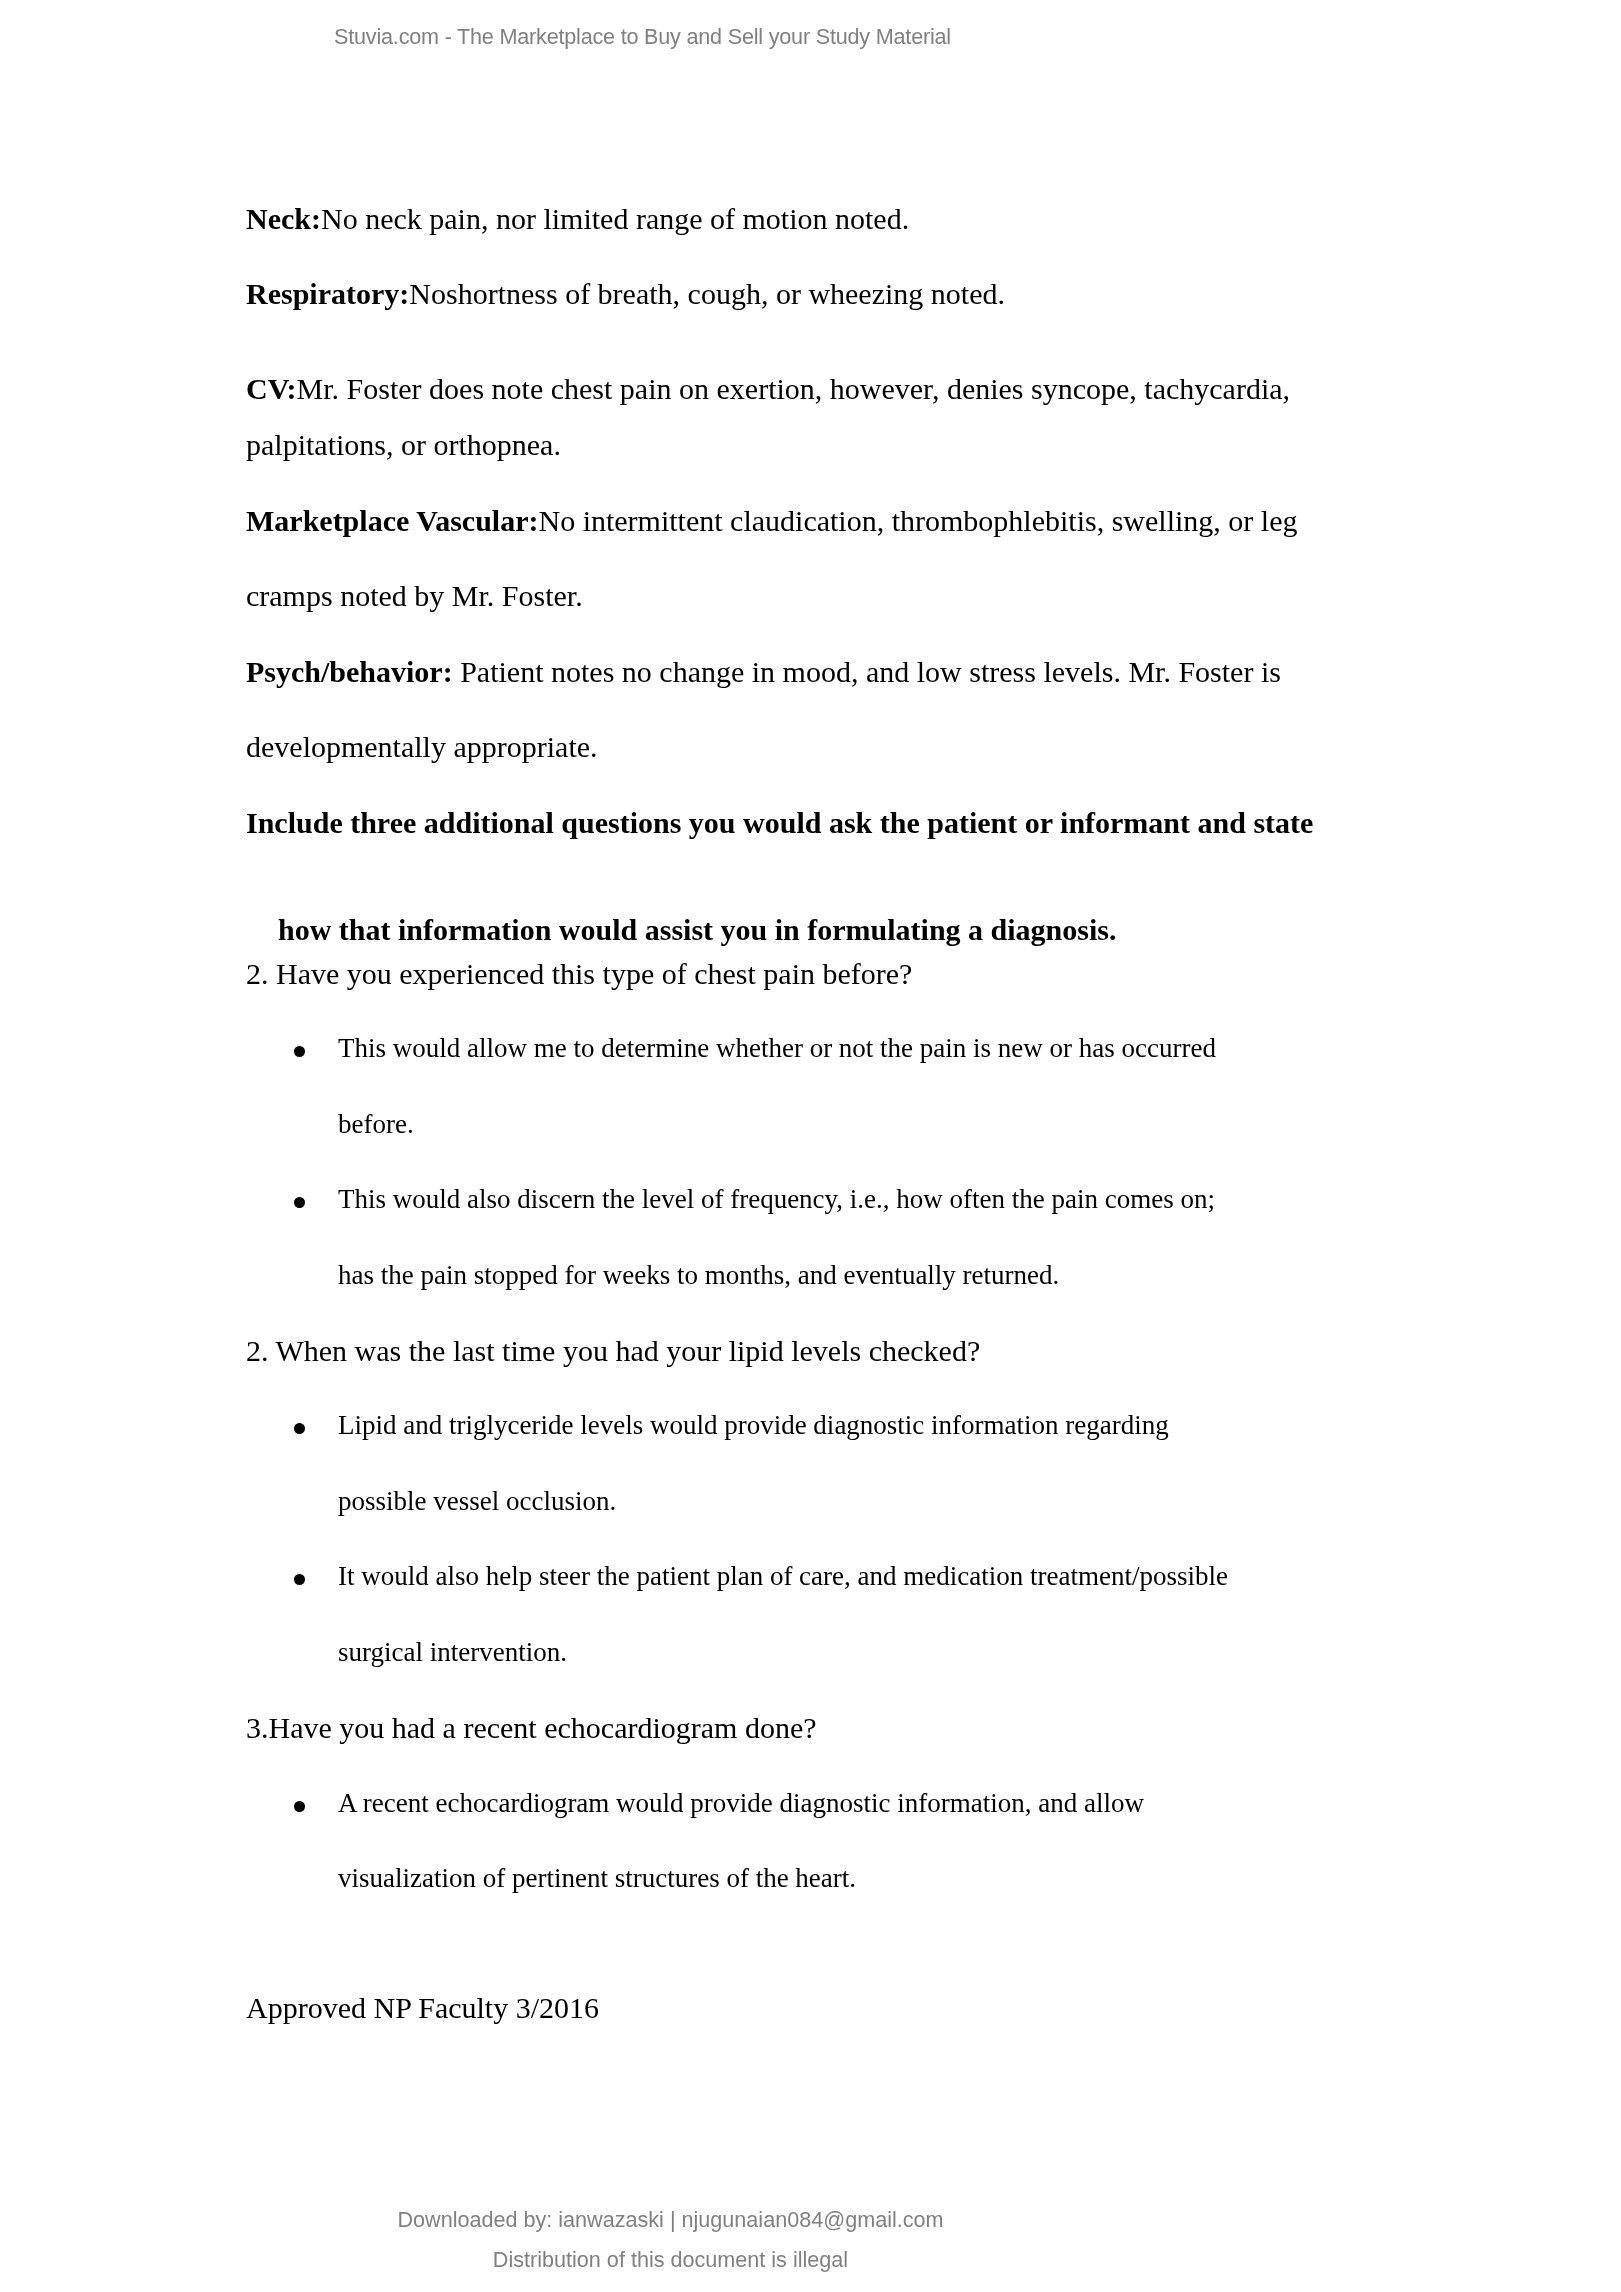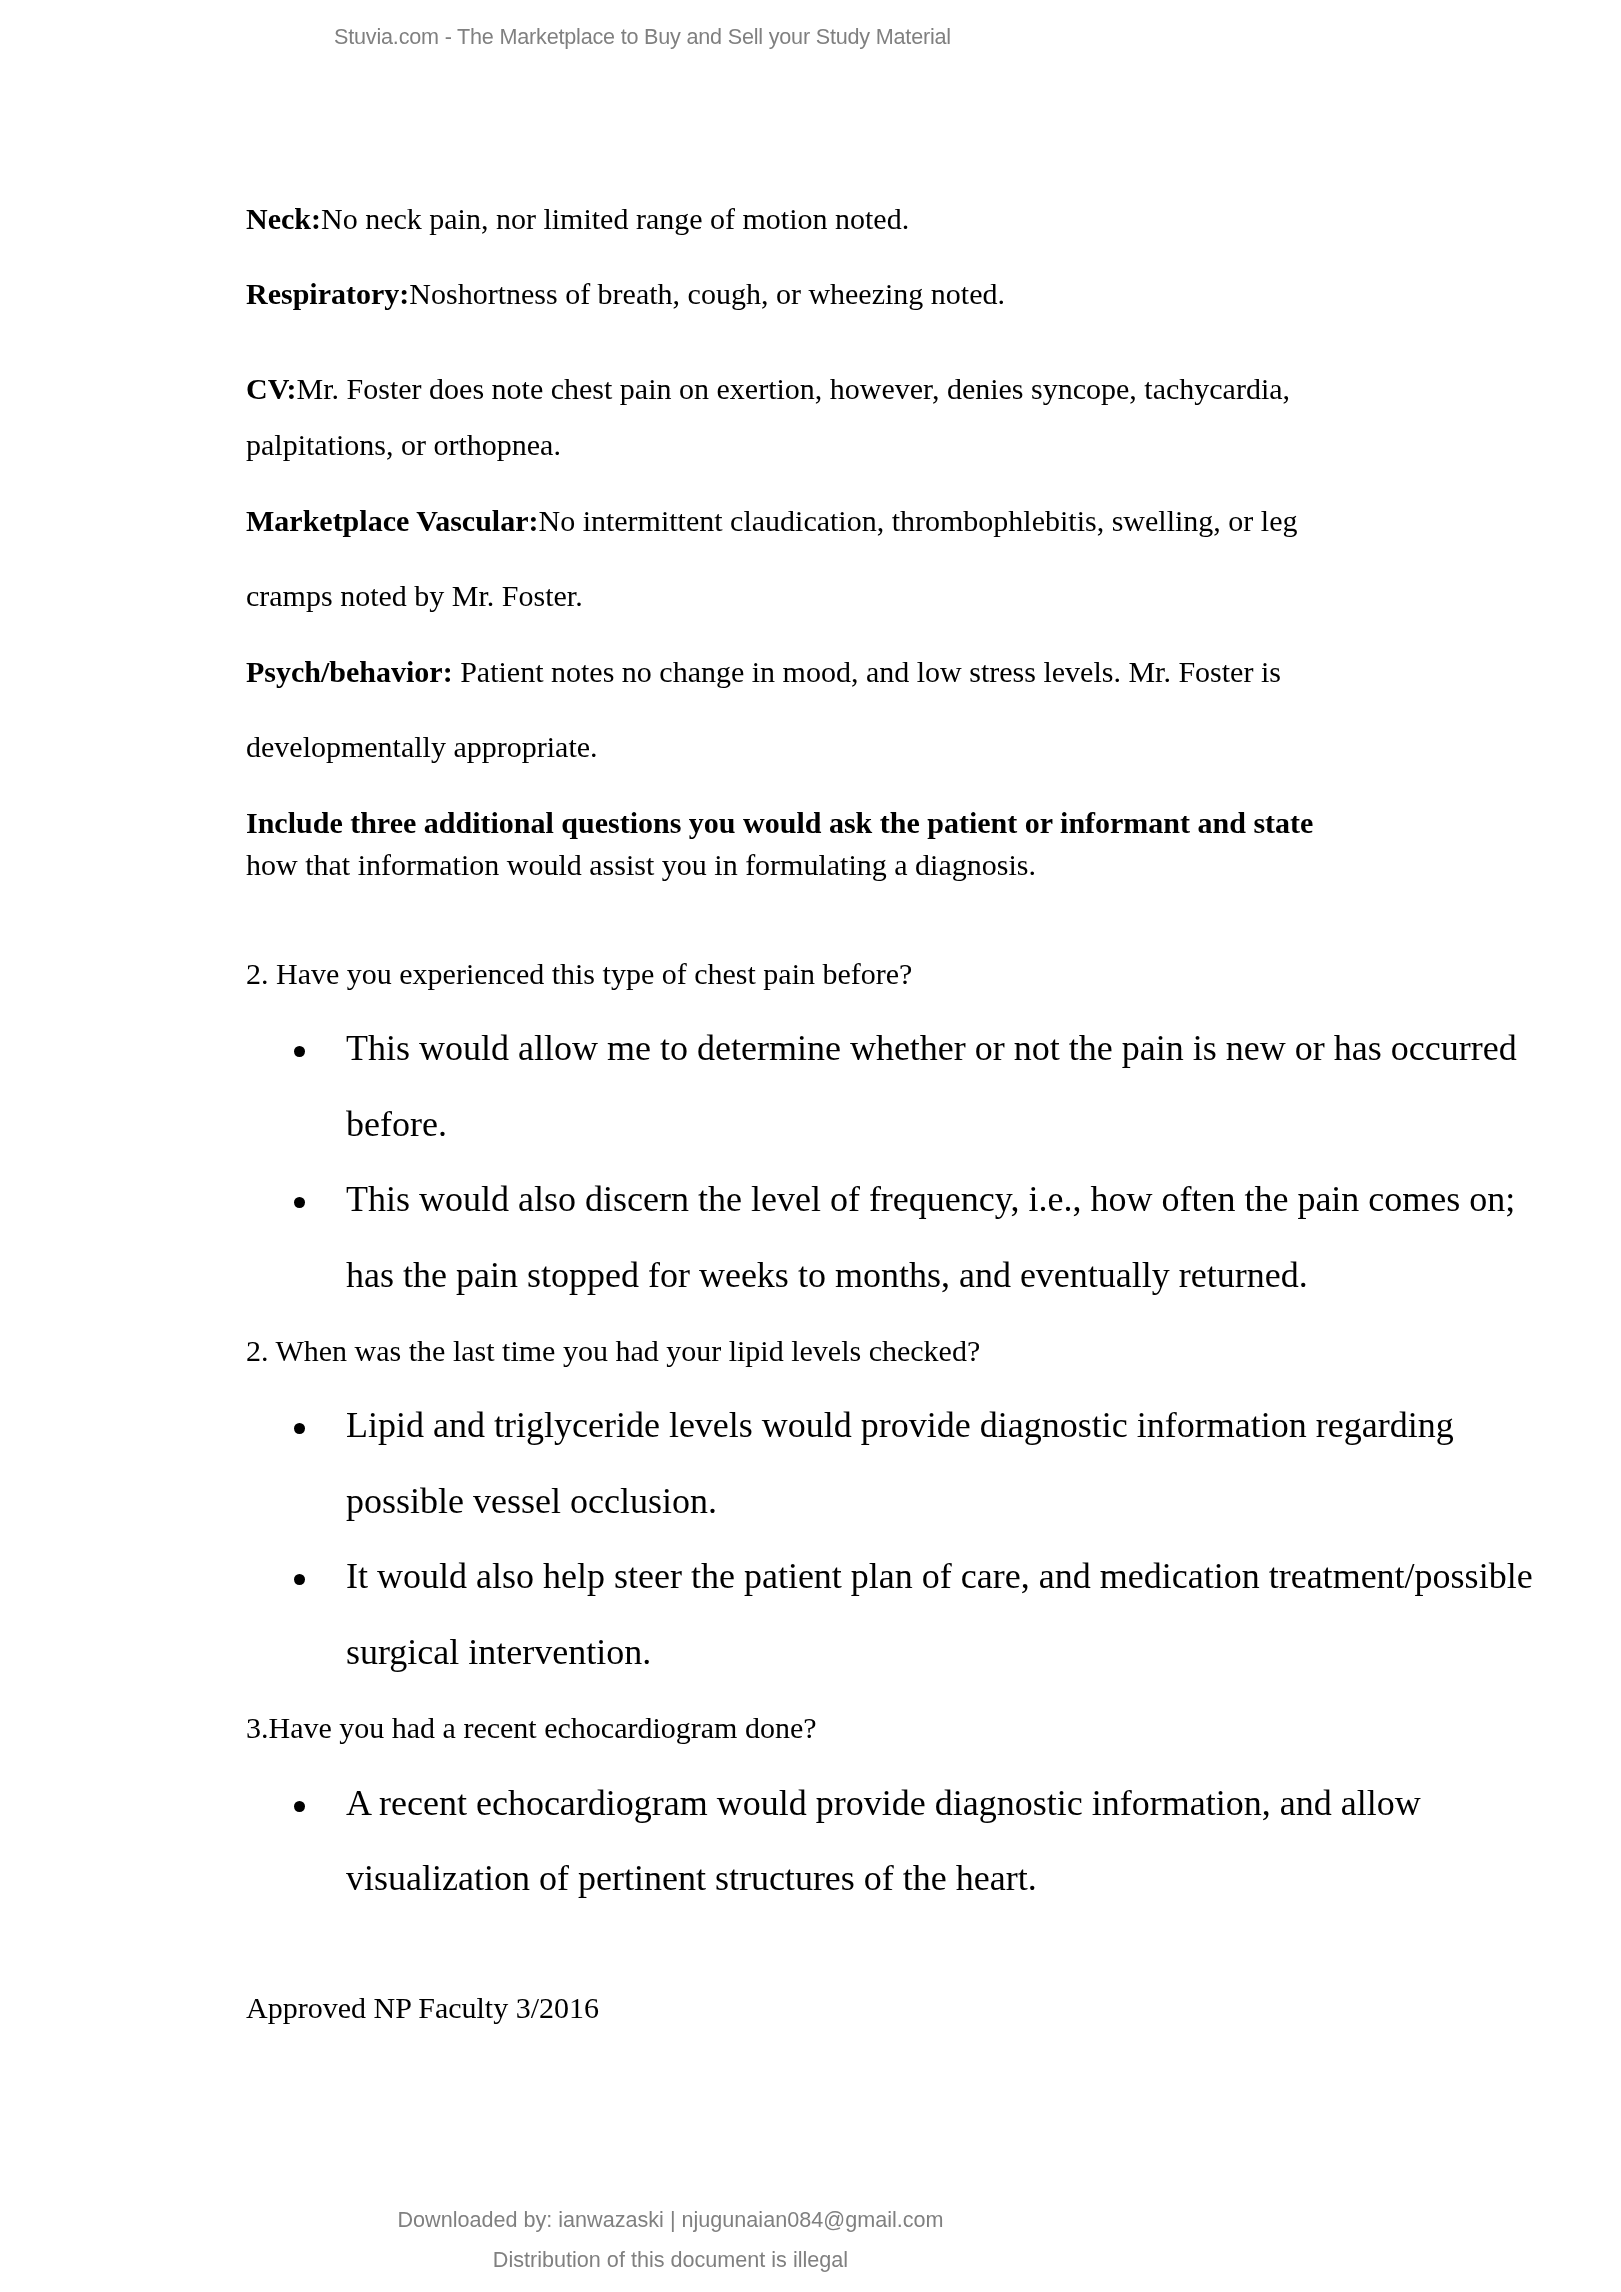--- a/index.html
+++ b/index.html
@@ -29,22 +29,22 @@
     .line {
       position: absolute;
       left: 246px;
       font-size: 30px;
       line-height: 35px;
       white-space: nowrap;
     }
     .line b { font-weight: bold; }
     .bullet-line {
       position: absolute;
-      left: 346px;
-      font-size: 36px;
+      left: 338px;
+      font-size: 27px;
       line-height: 35px;
       white-space: nowrap;
       text-align: center;
     }
     .bullet-dot {
       position: absolute;
       left: 294px;
       width: 10.8px;
       height: 10.8px;
       border-radius: 50%;
@@ -75,21 +75,21 @@
 
   <div class="line" style="top:503px"><b>Marketplace Vascular:</b><span>No intermittent claudication, thrombophlebitis, swelling, or leg</span></div>
   <div class="line" style="top:578px">cramps noted by Mr. Foster.</div>
 
   <div class="line" style="top:654px"><b>Psych/behavior:</b><span> Patient notes no change in mood, and low stress levels. Mr. Foster is</span></div>
   <div class="line" style="top:729px">developmentally appropriate.</div>
 </div>
 
 <div>
   <div class="line" style="top:805px; font-weight:bold;text-align:center;">Include three additional questions you would ask the patient or informant and state</div>
-  <div class="line" style="top:847px; font-weight:normal;">how that information would assist you in formulating a diagnosis.</div>
+  <div class="line" style="top:912px; font-weight:bold;margin-left:32px;">how that information would assist you in formulating a diagnosis.</div>
 </div>
 
 <div>
 
   <div class="line" style="top:956px">2. Have you experienced this type of chest pain before?</div>
   <span class="bullet-dot" style="top:1046px"></span>
   <div class="bullet-line" style="top:1031px">This would allow me to determine whether or not the pain is new or has occurred</div>
   <div class="bullet-line" style="top:1107px">before.</div>
   <span class="bullet-dot" style="top:1197px"></span>
   <div class="bullet-line" style="top:1182px">This would also discern the level of frequency, i.e., how often the pain comes on;</div>

